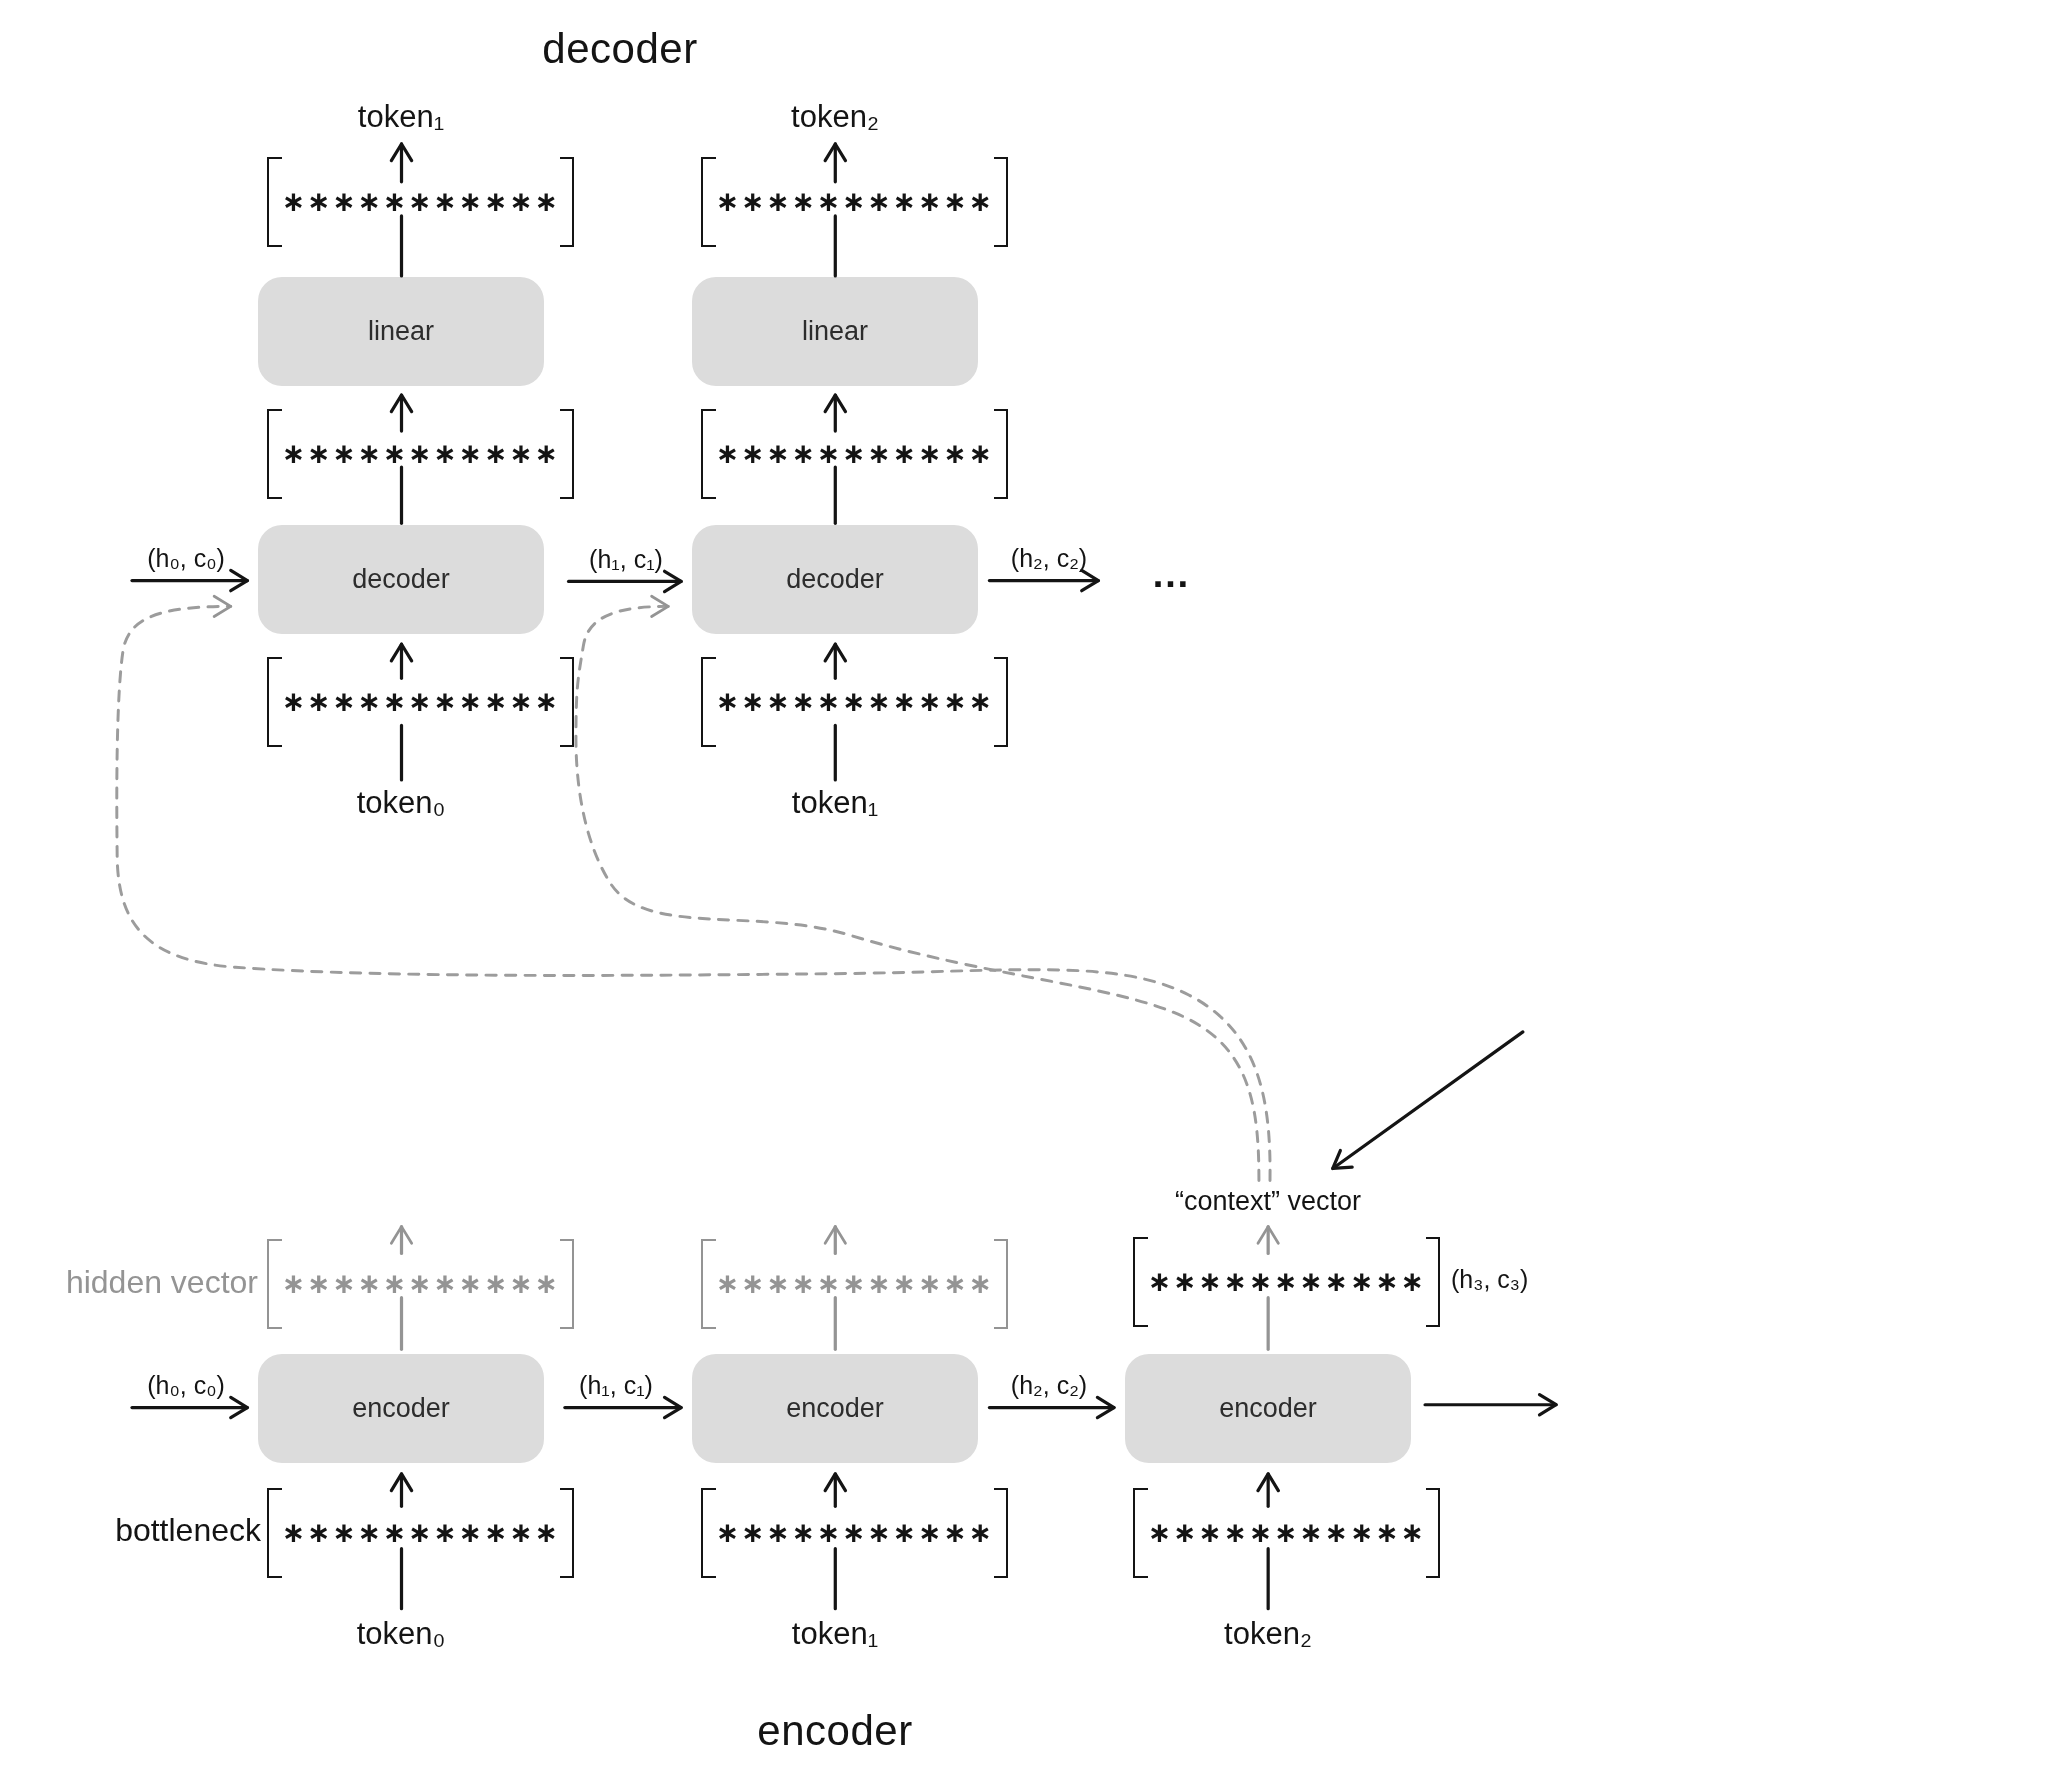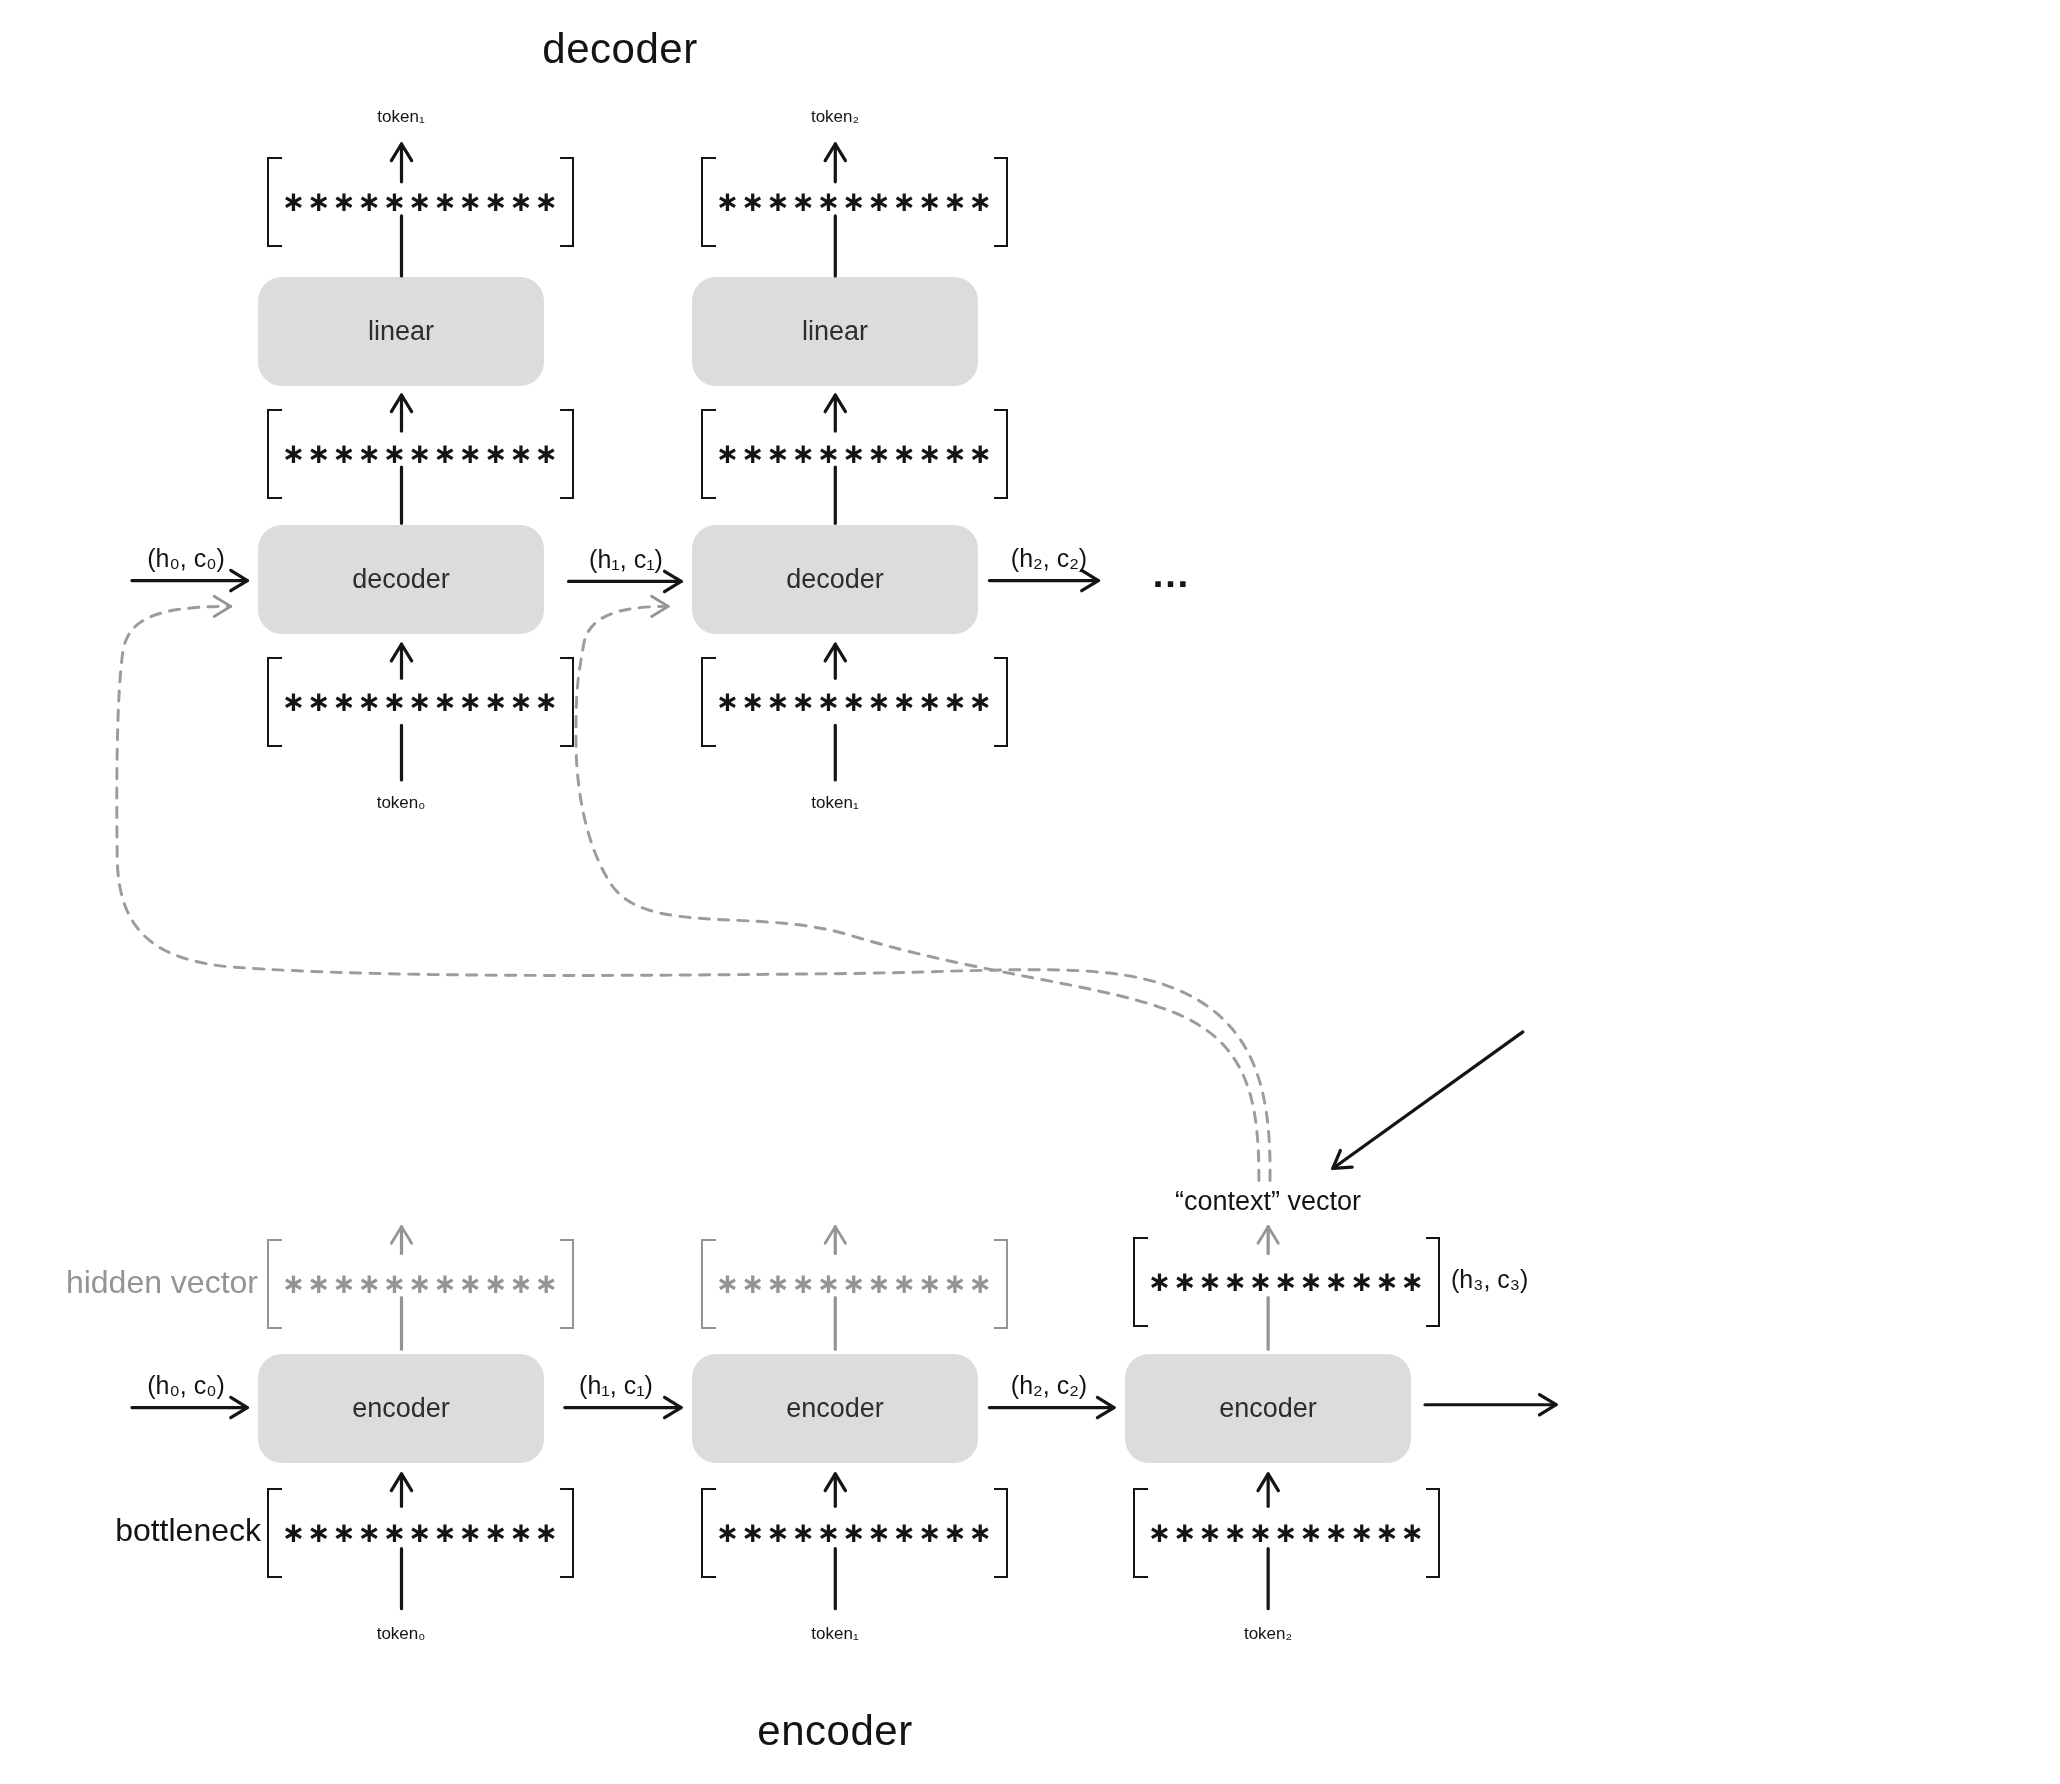--- a/index.html
+++ b/index.html
@@ -8,21 +8,21 @@
     --boxfill:#dcdcdc;
   }
   html,body{margin:0;padding:0;background:#ffffff;}
   body{font-family:"Liberation Sans","DejaVu Sans",sans-serif;color:var(--ink);}
   #canvas{position:relative;width:1672px;height:1785px;background:#ffffff;overflow:hidden;}
   .lbl{position:absolute;transform:translate(-50%,-50%);white-space:nowrap;color:var(--ink);}
   .lbl.right-anchor{transform:translate(-100%,-50%);}
   .lbl.left-anchor{transform:translate(0,-50%);}
 
   .section-title{font-size:42px;letter-spacing:0.5px;}
-  .token-label{font-size:17px;}
+  .token-label{font-size:31px;}
   .state-label{font-size:25px;}
   .side-label{font-size:32px;text-align:right;}
   .side-label.gray{color:var(--gray);}
   .context-label{font-size:27px;}
   .ellipsis{font-size:39px;font-weight:700;letter-spacing:2.8px;}
 
   .nodebox{
     position:absolute;width:286px;height:109px;
     background:var(--boxfill);border-radius:24px;
     display:flex;align-items:center;justify-content:center;

